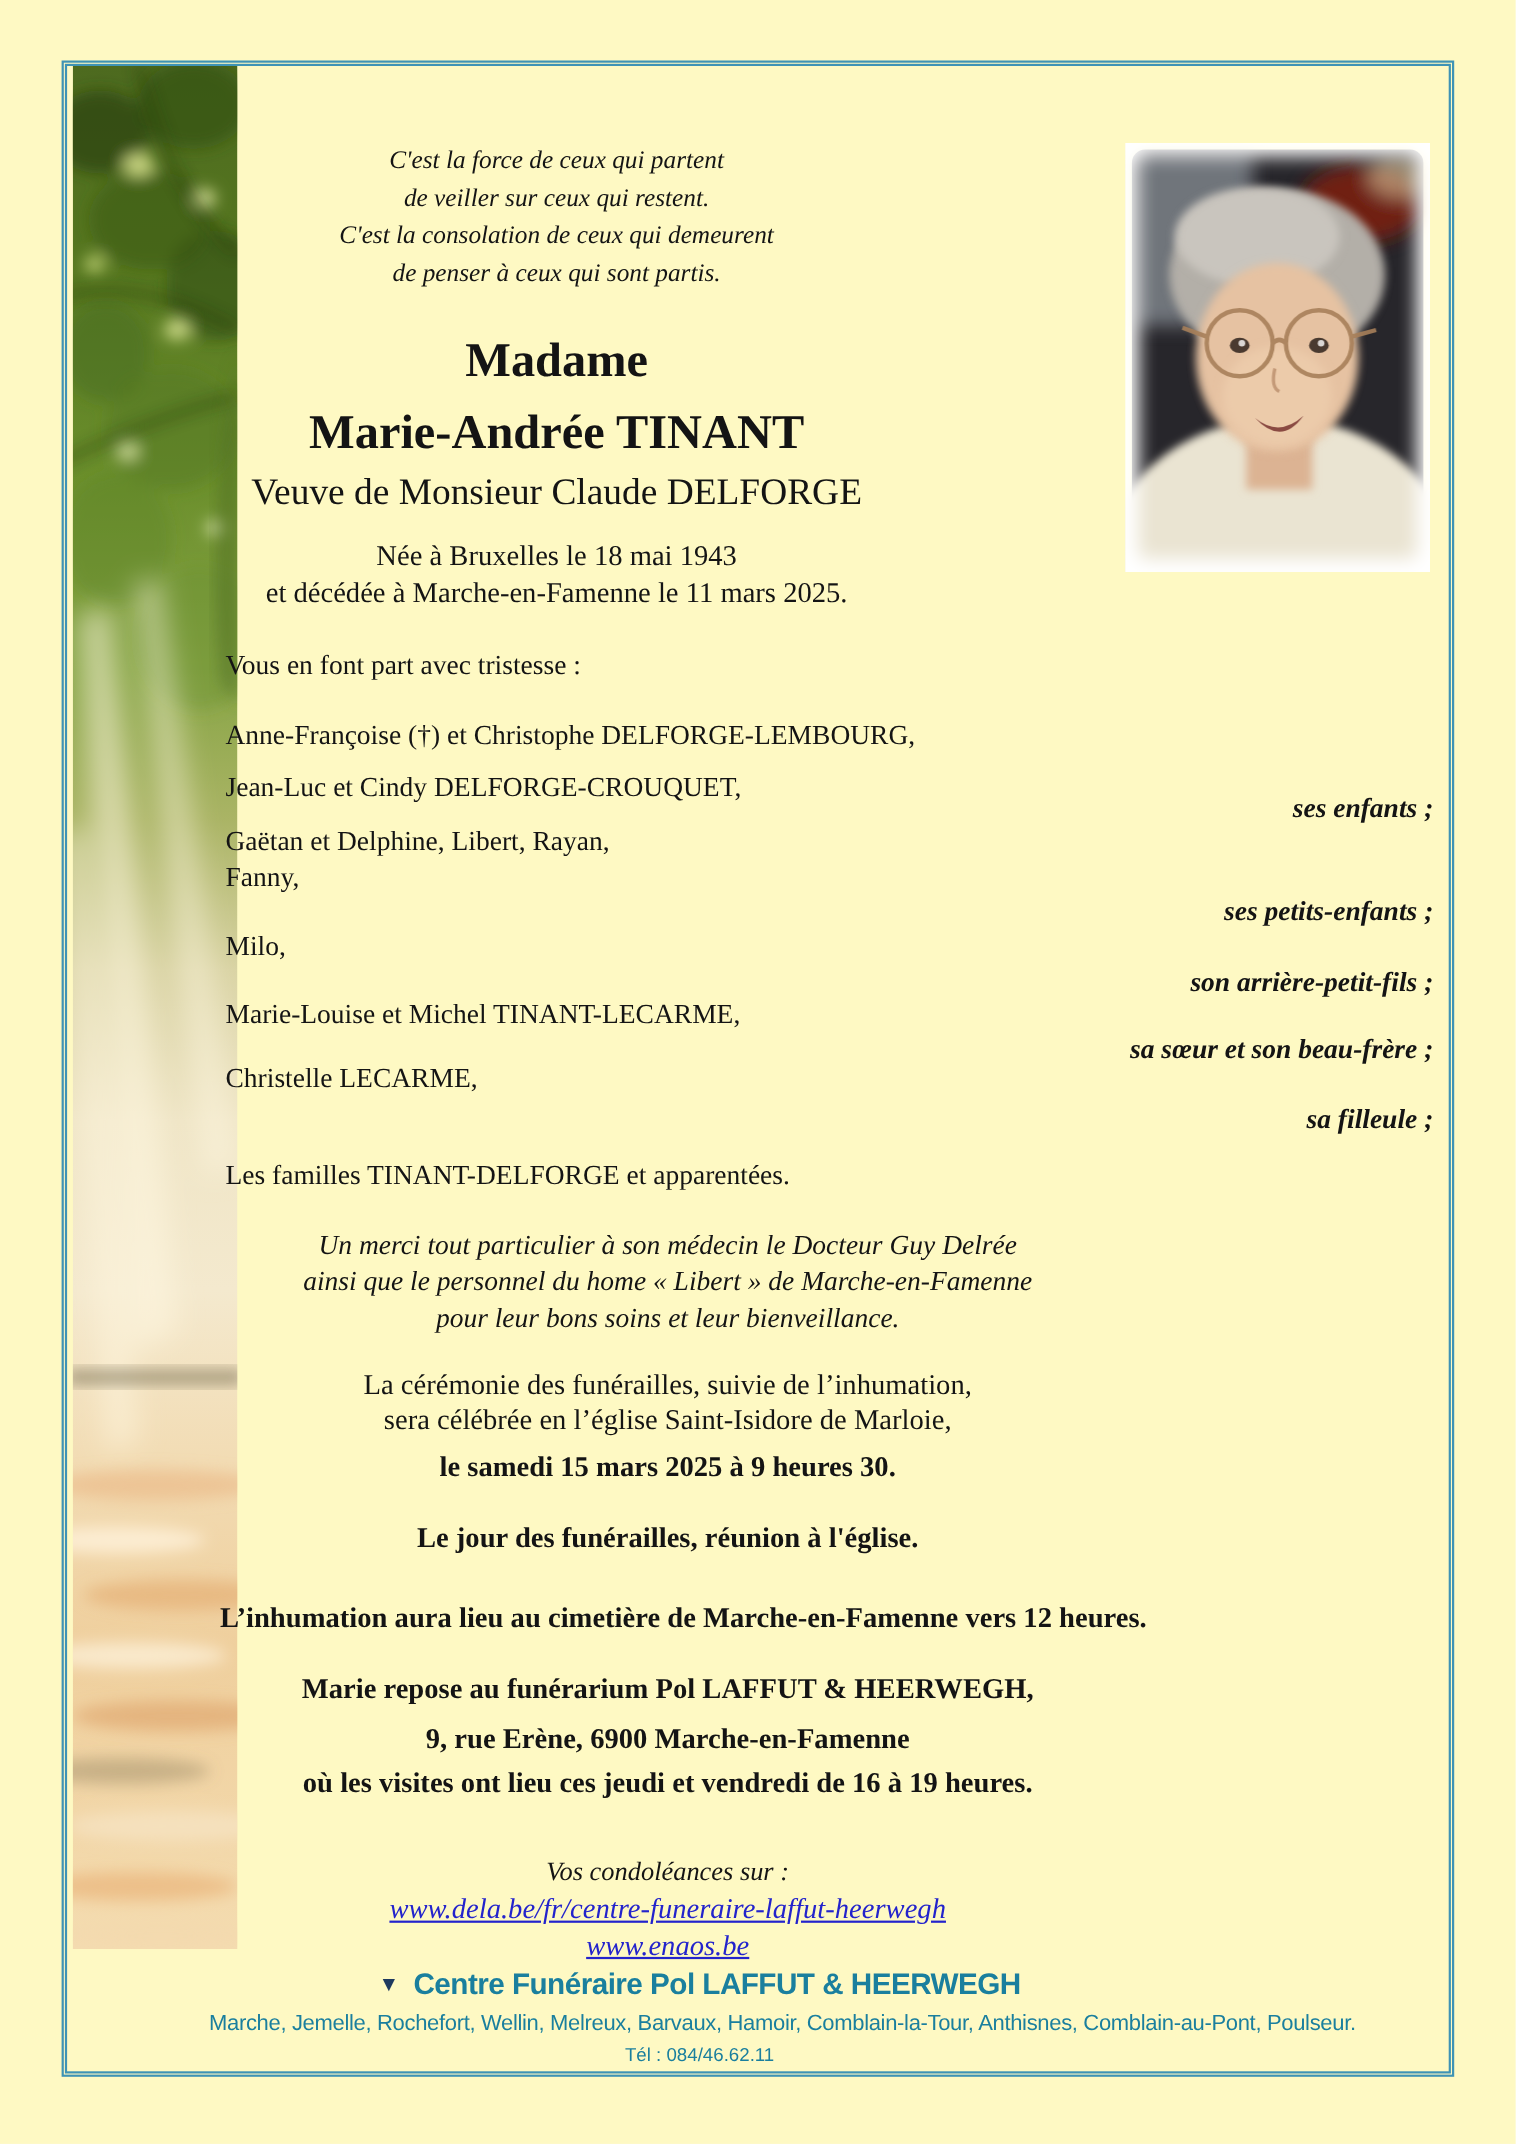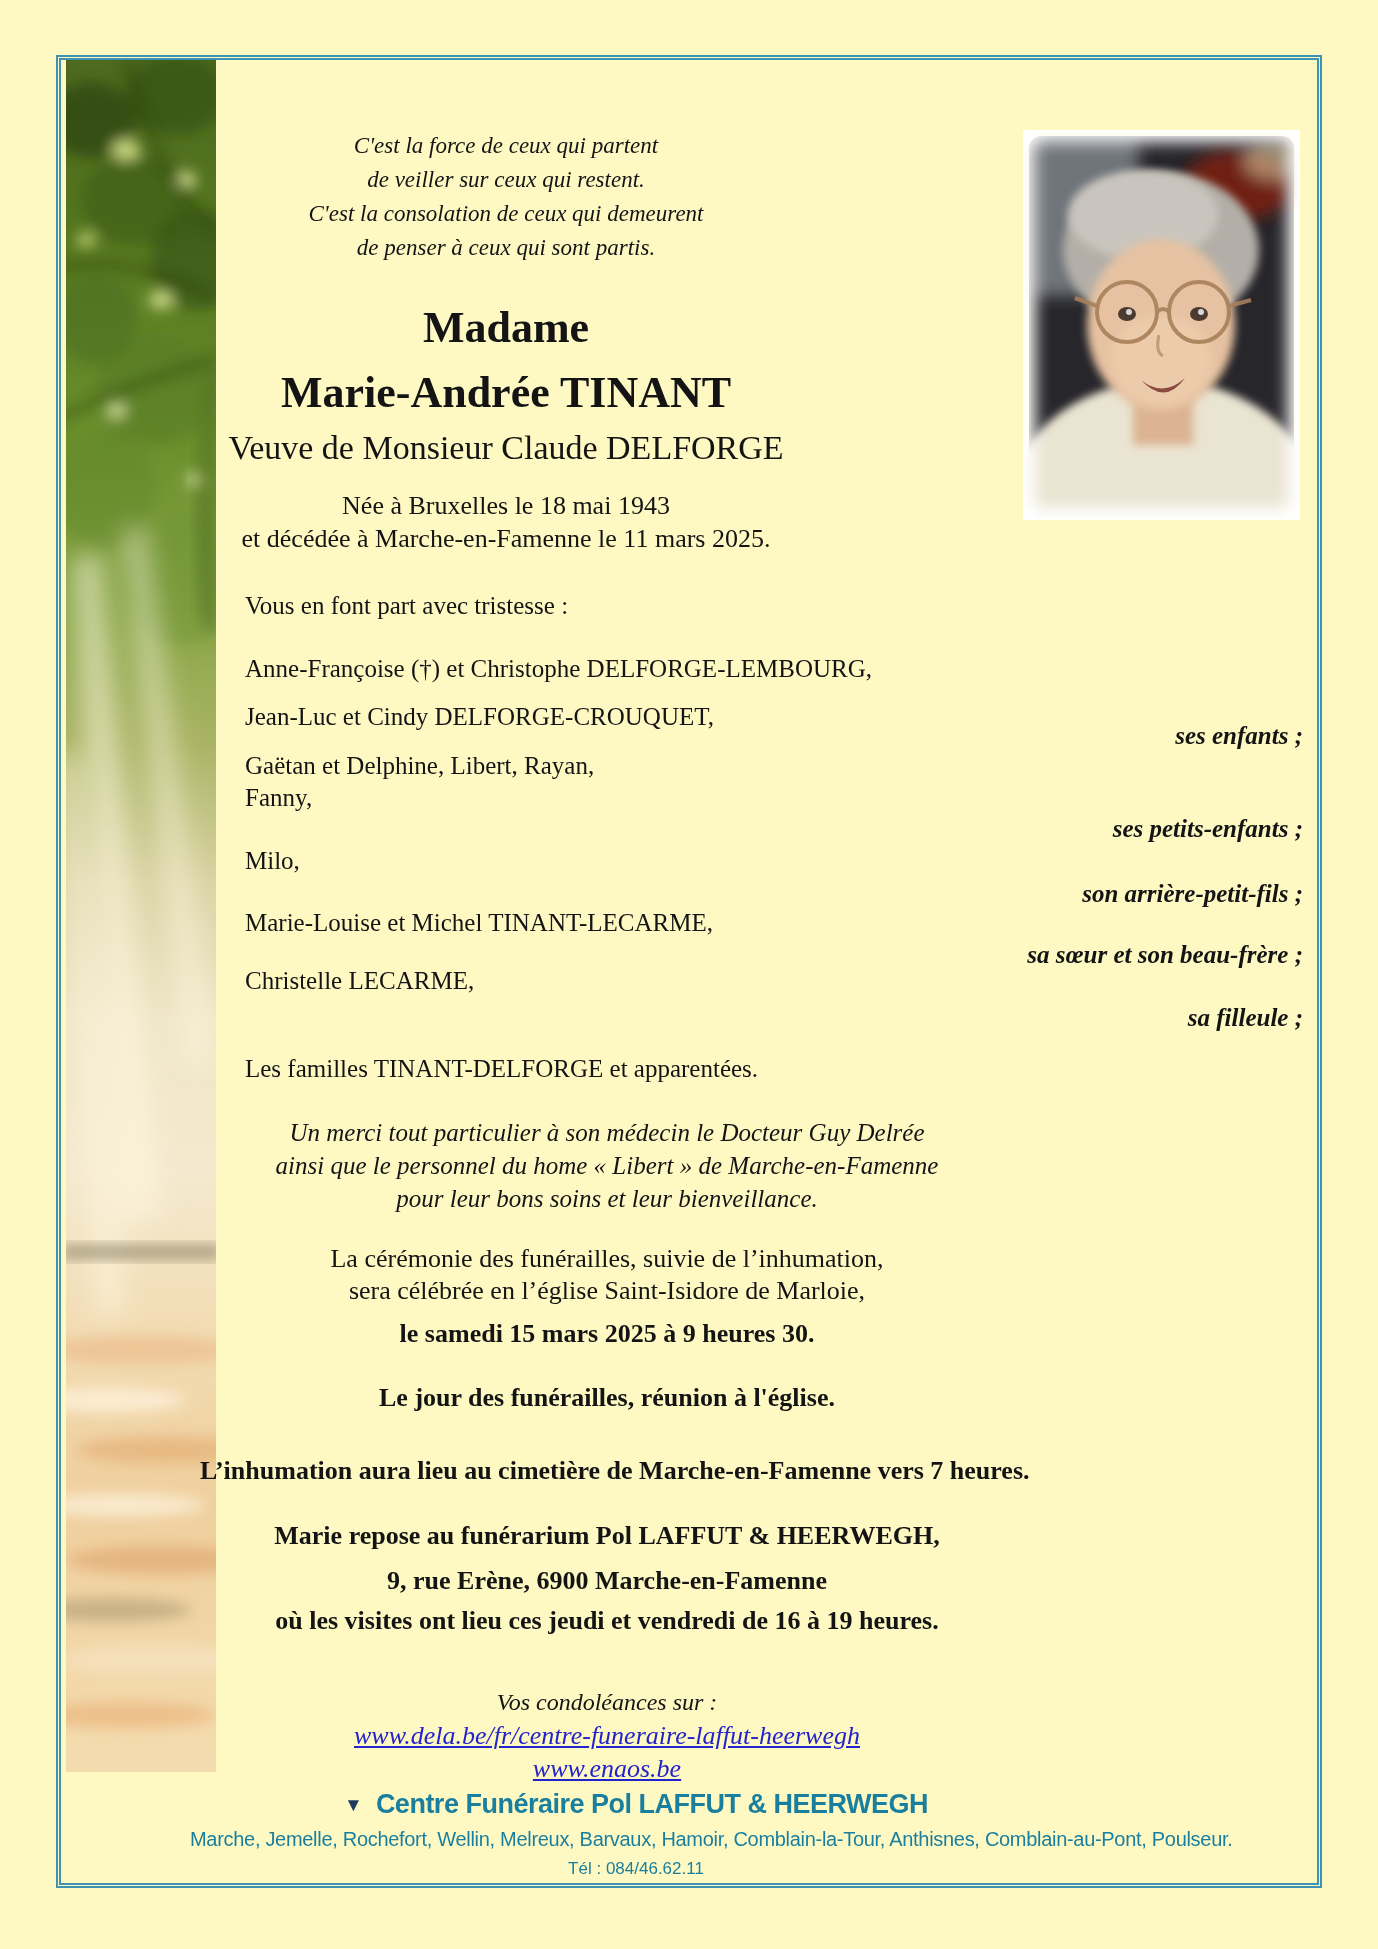--- a/index.html
+++ b/index.html
@@ -12,21 +12,21 @@
   .row{position:absolute;white-space:nowrap;line-height:1.25;}
   .center-a{left:200px;width:612px;text-align:center;}   
   .center-b{left:200px;width:814px;text-align:center;}   
   .left-col{left:205px;text-align:left;}
   .right-col{left:198px;width:1105px;text-align:right;}  
   .center-f{left:190px;width:892px;text-align:center;}   
   .quote{font-style:italic;font-size:23px;}
   .t-title{font-size:44px;font-weight:bold;}
   .t-widow{font-size:34px;}
   .t-dates{font-size:26px;}
-  .body-txt{font-size:25px;margin-left:40px;}
+  .body-txt{font-size:25px;}
   .relation{font-size:25px;font-weight:bold;font-style:italic;}
   .thanks{font-size:25px;font-style:italic;}
   .cer{font-size:26px;}
   .cer-b{font-size:26px;font-weight:bold;}
   .cond{font-size:24px;font-style:italic;}
   .link{color:var(--link,#2323cc);text-decoration:underline;font-size:26px;font-style:italic;cursor:pointer;}
   .brand-row{display:flex;align-items:center;justify-content:center;gap:13px;
              font-family:"Liberation Sans",sans-serif;}
   .brand-tri{color:var(--triangle,#1e3a5f);font-size:19px;line-height:1;}
   .brand-txt{color:var(--teal,#1a7f9e);font-size:27px;font-weight:bold;letter-spacing:-0.5px;}
@@ -177,21 +177,21 @@
   <div class="row left-col body-txt" style="top:1053px">Les familles TINANT-DELFORGE et apparentées.</div>
 
   <div class="row center-b thanks" style="top:1117px">Un merci tout particulier à son médecin le Docteur Guy Delrée</div>
   <div class="row center-b thanks" style="top:1150px">ainsi que le personnel du home « Libert » de Marche-en-Famenne</div>
   <div class="row center-b thanks" style="top:1183px">pour leur bons soins et leur bienveillance.</div>
 
   <div class="row center-b cer" style="top:1243px">La cérémonie des funérailles, suivie de l’inhumation,</div>
   <div class="row center-b cer" style="top:1275px">sera célébrée en l’église Saint-Isidore de Marloie,</div>
   <div class="row center-b cer-b" style="top:1318px">le samedi 15 mars 2025 à 9 heures 30.</div>
   <div class="row center-b cer-b" style="top:1382px">Le jour des funérailles, réunion à l'église.</div>
-  <div class="row center-b cer-b" style="top:1455px">L’inhumation aura lieu au cimetière de Marche-en-Famenne vers 7 heures.</div>
+  <div class="row center-b cer-b" style="top:1455px">L’inhumation aura lieu au cimetière de Marche-en-Famenne vers 12 heures.</div>
   <div class="row center-b cer-b" style="top:1520px">Marie repose au funérarium Pol LAFFUT &amp; HEERWEGH,</div>
   <div class="row center-b cer-b" style="top:1565px">9, rue Erène, 6900 Marche-en-Famenne</div>
   <div class="row center-b cer-b" style="top:1605px">où les visites ont lieu ces jeudi et vendredi de 16 à 19 heures.</div>
 
   <div class="row center-b cond" style="top:1687px">Vos condoléances sur :</div>
   <div class="row center-b" style="top:1720px">
     <a class="link">www.dela.be/fr/centre-funeraire-laffut-heerwegh</a>
   </div>
   <div class="row center-b" style="top:1753px">
     <a class="link">www.enaos.be</a>

